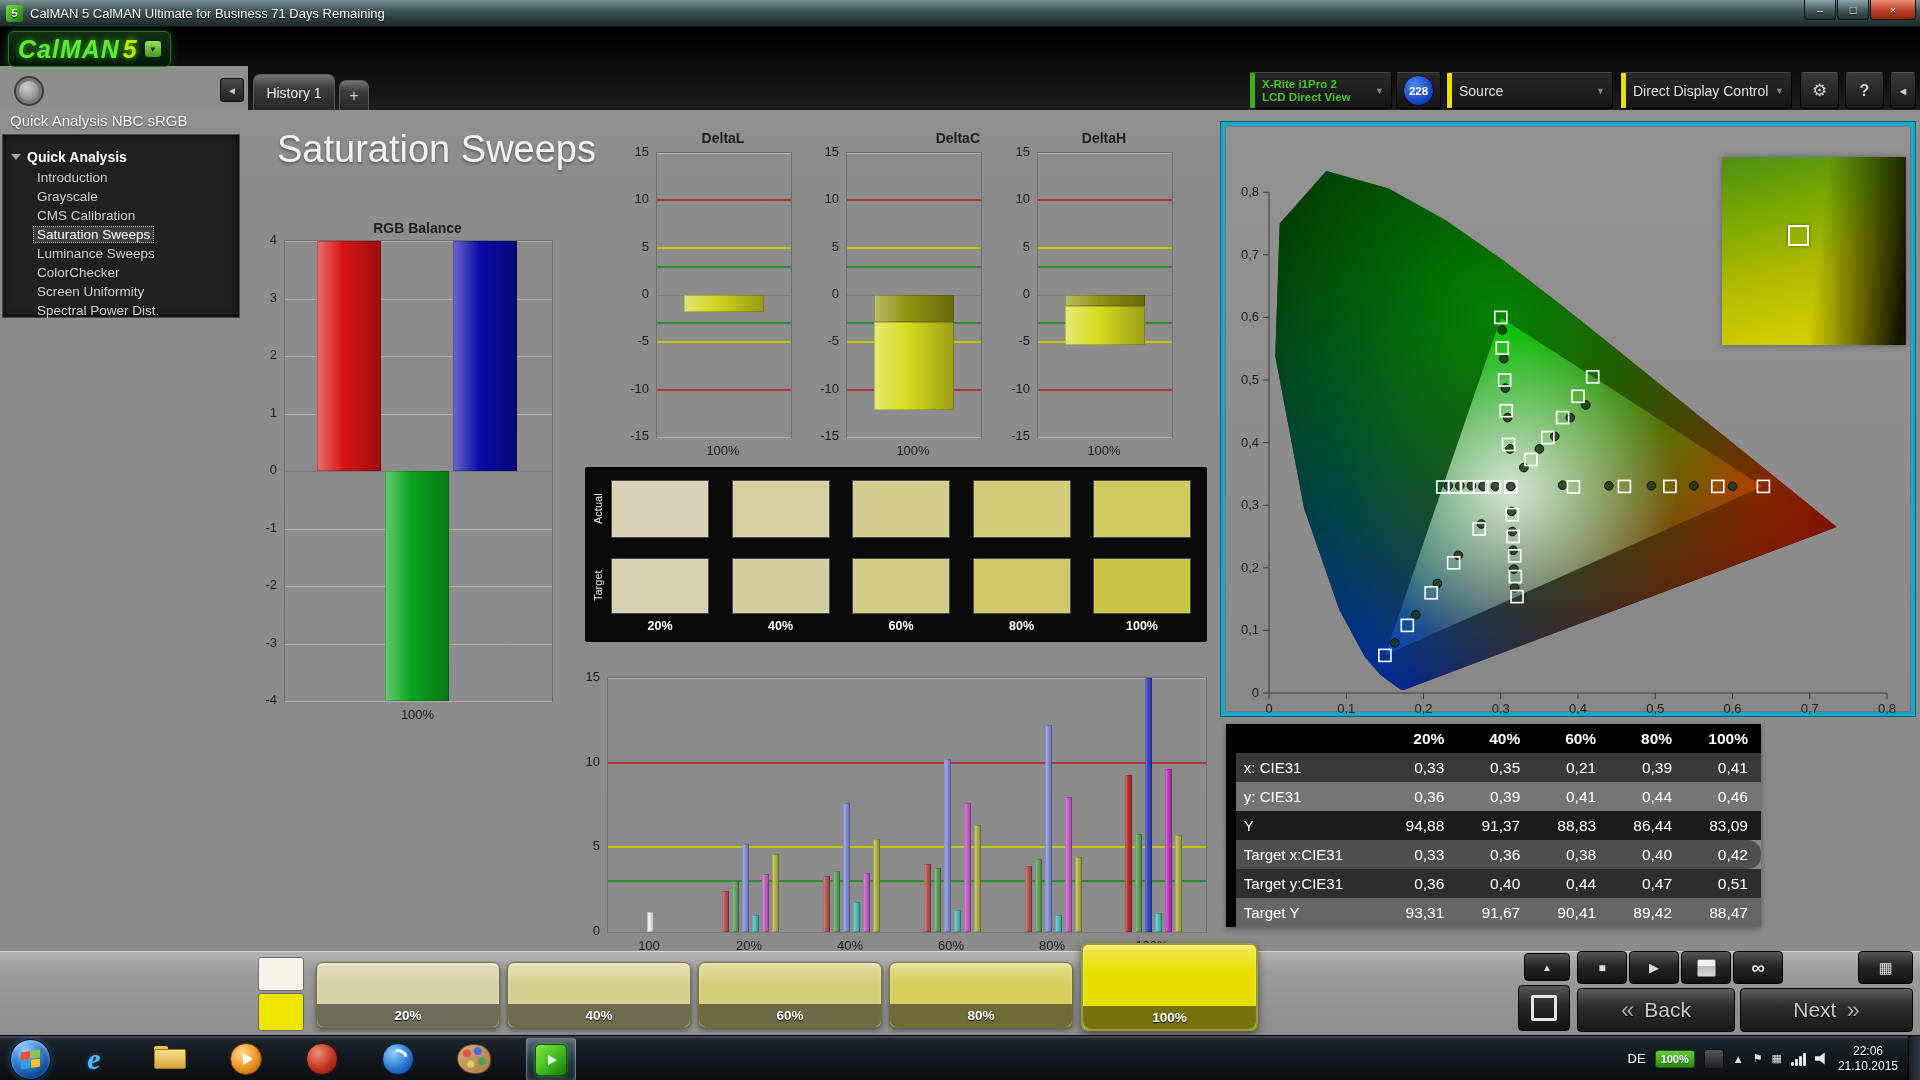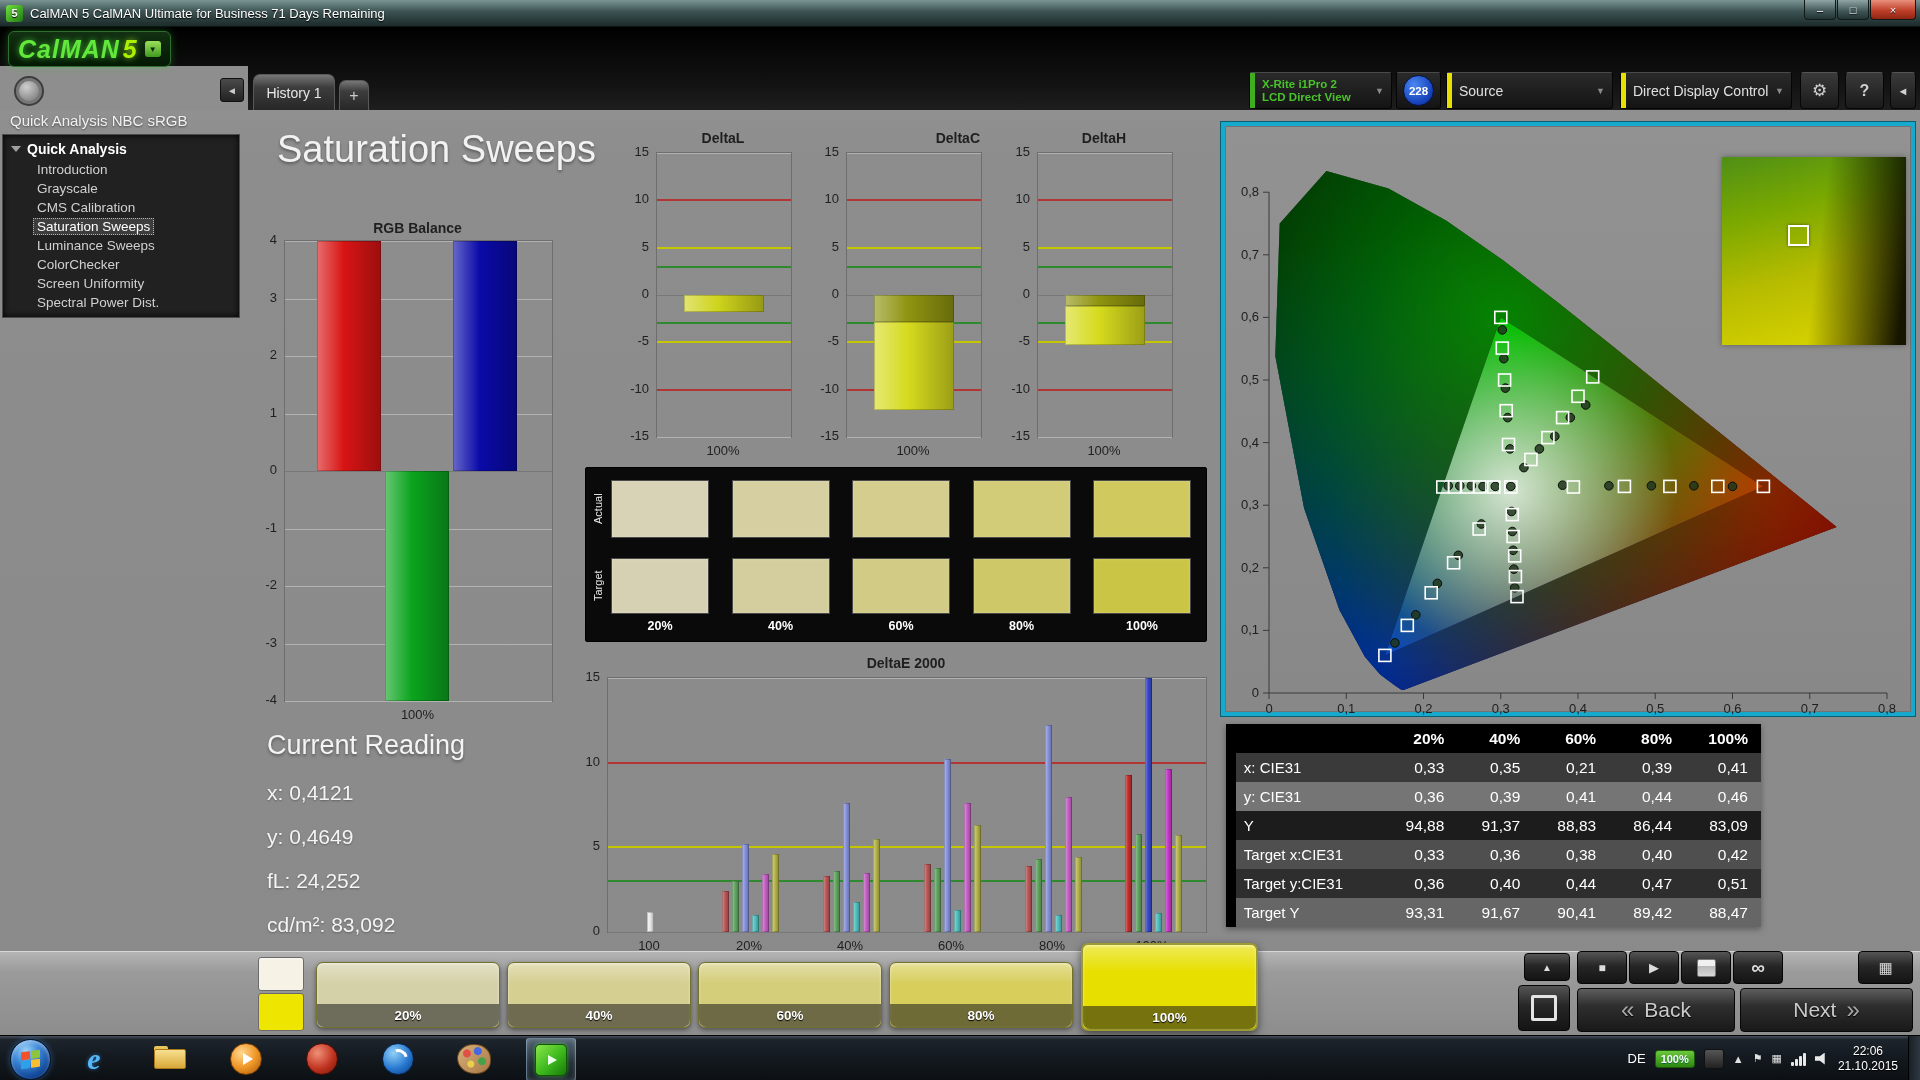--- a/index.html
+++ b/index.html
@@ -57,21 +57,21 @@
   #btn-help{left:1845px;width:39px;font-size:16px;font-weight:bold}
   #btn-chev{left:1890px;width:26px;font-size:11px}
 
   
   #sb-knob{position:absolute;left:14px;top:76px;width:26px;height:26px;border-radius:50%;
     background:radial-gradient(circle at 40% 35%,#cfcfcf,#8a8a8a 60%,#5f5f5f);border:2px solid #3c3c3c;box-shadow:inset 0 0 0 3px #777}
   #sb-collapse{position:absolute;left:220px;top:78px;width:22px;height:22px;background:linear-gradient(180deg,#4a4a4a,#222);
     border:1px solid #111;border-radius:3px;color:#ccc;font-size:10px;display:flex;align-items:center;justify-content:center}
   #sb-title{position:absolute;left:10px;top:112px;font-size:15px;color:#f2f2f2;text-shadow:0 1px 2px rgba(0,0,0,.5)}
   #sb-tree{position:absolute;left:2px;top:134px;width:238px;height:184px;background:#212121;border:1px solid #4c4c4c;
-    box-shadow:inset 0 0 6px #000;padding-top:4px;box-sizing:border-box}
+    box-shadow:inset 0 0 6px #000;padding-top:12px;box-sizing:border-box}
   .tree-root{display:flex;align-items:center;padding-left:8px;height:20px;color:#fff;font-weight:bold;font-size:14px}
   .tree-tri{width:0;height:0;border-left:5px solid transparent;border-right:5px solid transparent;border-top:6px solid #a0a0a0;margin-right:6px}
   .tree-item{margin-left:30px;width:max-content;padding:1px 4px;font-size:13.5px;color:#d0d0d0;line-height:15px;margin-top:2px}
   .tree-item.sel{color:#fff;background:#3d3d3d;outline:1px dotted #b5b5b5;outline-offset:-1px}
 
   
   #page-title{position:absolute;left:277px;top:128px;font-size:38px;color:#f2f2f2;text-shadow:0 2px 3px rgba(0,0,0,.35)}
   .chart{position:absolute}
   #rgb-chart{left:244px;top:220px;width:330px;height:520px}
   #deltaL{left:600px;top:130px;width:200px;height:345px}
@@ -397,21 +397,20 @@
       <div class="sw" style="left: 266px; top: 90px; width: 98px; height: 56px; background: rgb(209, 203, 133);"></div>
       <div class="sw-collab" style="left: 266px; top: 151px; width: 98px;">60%</div>
       <div class="sw" style="left: 386.5px; top: 12px; width: 98px; height: 58px; background: rgb(210, 203, 119);"></div>
       <div class="sw" style="left: 386.5px; top: 90px; width: 98px; height: 56px; background: rgb(206, 200, 104);"></div>
       <div class="sw-collab" style="left: 386.5px; top: 151px; width: 98px;">80%</div>
       <div class="sw" style="left: 507px; top: 12px; width: 98px; height: 58px; background: rgb(208, 201, 94);"></div>
       <div class="sw" style="left: 507px; top: 90px; width: 98px; height: 56px; background: rgb(203, 197, 69);"></div>
       <div class="sw-collab" style="left: 507px; top: 151px; width: 98px;">100%</div>
     </div>
   <div id="deltaE" class="chart">
-      <div class="c-title" style="left: 47px; top: 0px; width: 598px;">DeltaE 2000</div>
       <div class="c-plot" style="left: 47px; top: 22px; width: 598px; height: 254px;">
         <div class="c-grid" style="top: 0px;"></div>
         <div class="c-grid" style="top: 84.6667px;"></div>
         <div class="c-grid" style="top: 169.333px;"></div>
         <div class="c-grid zero" style="top: 254px;"></div>
         <div class="c-ref" style="top: 83.6667px; background: rgb(178, 53, 53);"></div>
         <div class="c-ref" style="top: 168.333px; background: rgb(198, 198, 0);"></div>
         <div class="c-ref" style="top: 202.2px; background: rgb(47, 138, 47);"></div>
         <div class="bar" style="left: 38.5px; width: 7px; top: 233.68px; height: 20.32px; background: linear-gradient(90deg, rgba(255, 255, 255, 0.38), rgba(255, 255, 255, 0) 42%, rgba(0, 0, 0, 0.28)), rgb(236, 236, 236);"></div>
         <div class="bar" style="left: 113.5px; width: 7px; top: 213.36px; height: 40.64px; background: linear-gradient(90deg, rgba(255, 255, 255, 0.38), rgba(255, 255, 255, 0) 42%, rgba(0, 0, 0, 0.28)), rgb(188, 88, 88);"></div>
@@ -450,27 +449,20 @@
       <div class="c-ylab" style="left: 2px; top: 183.333px; width: 38px;">5</div>
       <div class="c-ylab" style="left: 2px; top: 268px; width: 38px;">0</div>
       <div class="c-xlab" style="left: 59px; top: 283px; width: 60px;">100</div>
       <div class="c-xlab" style="left: 159px; top: 283px; width: 60px;">20%</div>
       <div class="c-xlab" style="left: 260px; top: 283px; width: 60px;">40%</div>
       <div class="c-xlab" style="left: 361px; top: 283px; width: 60px;">60%</div>
       <div class="c-xlab" style="left: 462px; top: 283px; width: 60px;">80%</div>
       <div class="c-xlab" style="left: 562px; top: 283px; width: 60px;">100%</div>
     </div>
 
-  <div id="current-reading">
-    <div id="cr-title">Current Reading</div>
-    <div class="cr-line">x: 0,4121</div>
-    <div class="cr-line">y: 0,4649</div>
-    <div class="cr-line">fL: 24,252</div>
-    <div class="cr-line">cd/m²: 83,092</div>
-  </div>
 
   <div id="cie-panel">
     <svg id="cie-svg" width="680" height="578">
       <defs>
         <clipPath id="locusClip">
           <polygon points="174.5,549.9 172.4,549.8 167,546.2 151.2,534.4 135.9,516.8 110.5,469.9 75.1,368.3 46.3,215.9 50.7,83.4 97.4,31.1 159.5,48.5 217.4,80.8 273,119.6 328.2,162.1 383.1,205.8 435.9,248.4 484.3,287.5 524.4,319.8 554.3,343.9 574.2,360 586.9,370.2 600.8,381.5 607.6,386.9"></polygon>
         </clipPath>
         <clipPath id="triClip">
           <polygon points="534.4,346.4 271.8,177.4 155.9,515.4"></polygon>
         </clipPath>
@@ -644,21 +636,21 @@
       </div>
       <div class="t-row" style="background: rgb(28, 28, 28);">
         <div class="t-cell t-stub"></div>
         <div class="t-cell t-lab">Y</div>
         <div class="t-cell t-val">94,88</div>
         <div class="t-cell t-val">91,37</div>
         <div class="t-cell t-val">88,83</div>
         <div class="t-cell t-val">86,44</div>
         <div class="t-cell t-val">83,09</div>
       </div>
-      <div class="t-row" style="background: rgb(79, 79, 79);">
+      <div class="t-row" style="background: rgb(79, 79, 79); border-radius: 13px;">
         <div class="t-cell t-stub"></div>
         <div class="t-cell t-lab">Target x:CIE31</div>
         <div class="t-cell t-val">0,33</div>
         <div class="t-cell t-val">0,36</div>
         <div class="t-cell t-val">0,38</div>
         <div class="t-cell t-val">0,40</div>
         <div class="t-cell t-val">0,42</div>
       </div>
       <div class="t-row" style="background: rgb(46, 46, 46);">
         <div class="t-cell t-stub"></div>

